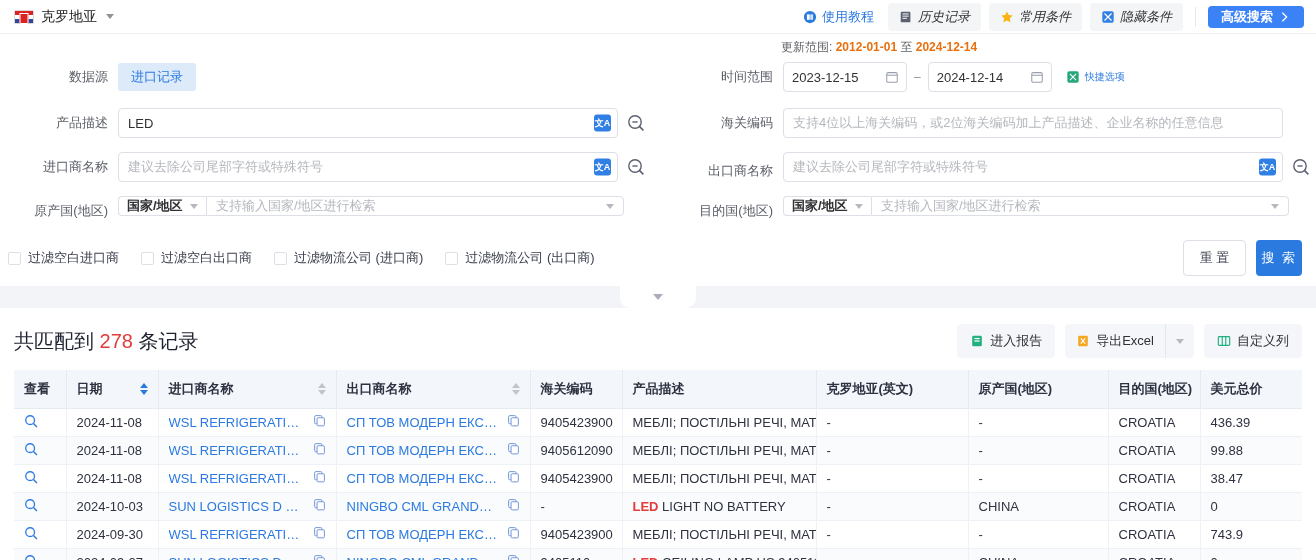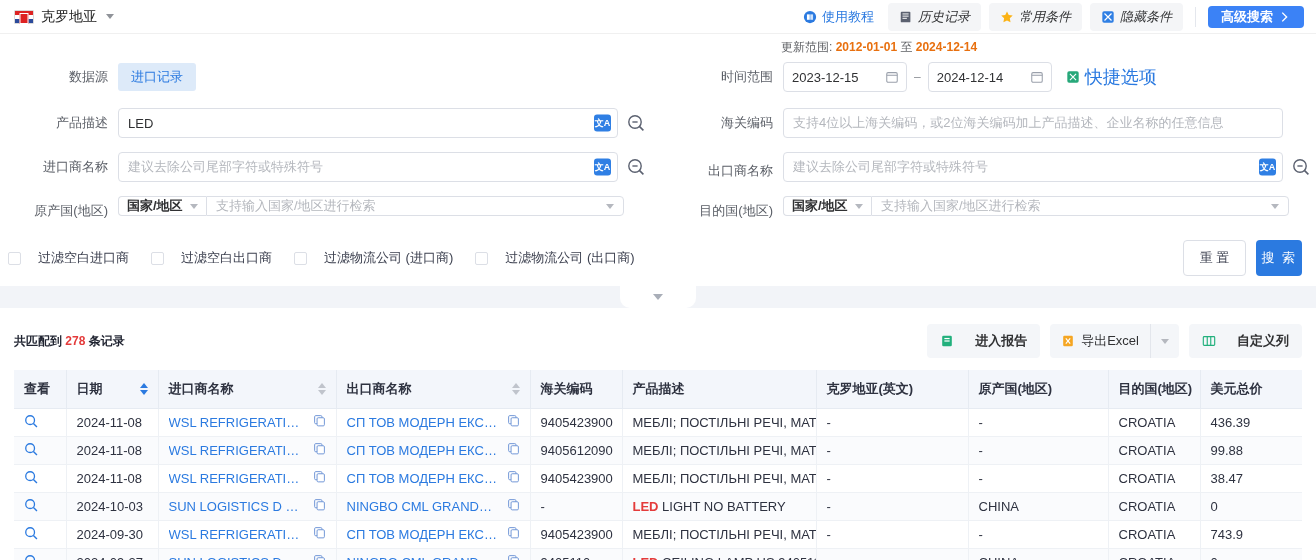--- a/index.html
+++ b/index.html
@@ -91,41 +91,41 @@
   .date-wrap { display: flex; align-items: center; }
   .date-in {
     width: 124px; height: 30px; border: 1px solid #dcdfe6; border-radius: 4px;
     display: flex; align-items: center; padding: 0 8px; font-size: 13px;
     position: relative; background: #fff;
   }
   .cal-ic { position: absolute; right: 7px; top: 50%; transform: translateY(-50%); }
   .dash { margin: 0 7px; color: #909399; font-size: 12px; }
   .quick {
     display: flex; align-items: center; gap: 5px; margin-left: 14px;
-    font-size: 18px; color: #2b7ae0; cursor: pointer;
+    font-size: 10px; color: #2b7ae0; cursor: pointer;
   }
   .sel-group { display: flex; align-items: flex-start; height: 30px; }
   .sel-left {
     width: 88px; border: 1px solid #dcdfe6; border-right: none;
     border-radius: 4px 0 0 4px; display: flex; align-items: center;
     justify-content: space-between; padding: 0 8px; font-size: 13px;
     font-weight: 600; color: #303133; cursor: pointer; background: #fff;
   }
   .sel-right {
     flex: 1; border: 1px solid #dcdfe6; border-radius: 0 4px 4px 0;
     display: flex; align-items: center; justify-content: space-between;
     padding: 0 9px; font-size: 13px; color: #b4b7bd; cursor: pointer; background: #fff;
   }
   .chev {
     width: 0; height: 0; border-left: 4px solid transparent;
     border-right: 4px solid transparent; border-top: 5px solid #b5b8bf;
   }
   
   .cb-row { display: flex; align-items: center; padding: 12px 0 0 8px; }
-  .cb { display: flex; align-items: center; gap: 17px; margin-right: 22px; cursor: pointer; }
+  .cb { display: flex; align-items: center; gap: 7px; margin-right: 22px; cursor: pointer; }
   .cbox { width: 13px; height: 13px; border: 1px solid #dcdfe6; border-radius: 2px; background: #fff; }
   .cb-lbl { font-size: 13px; color: #3d4150; }
   .actions { margin-left: auto; display: flex; gap: 10px; padding-right: 14px; }
   .btn-plain {
     border: 1px solid #dcdfe6; border-radius: 4px; background: #fff;
     font-size: 13px; color: #3d4150; padding: 8px 16px; cursor: pointer;
   }
   .btn-primary {
     border-radius: 4px; background: #2b7ae0; color: #fff;
     font-size: 13px; padding: 9px 5px; cursor: pointer; letter-spacing: 2px;
@@ -142,27 +142,27 @@
   }
   .chev-sm {
     width: 0; height: 0; border-left: 5px solid transparent;
     border-right: 5px solid transparent; border-top: 6px solid #a9aeb8;
   }
 
   
   .results-head {
     display: flex; align-items: center; padding: 16px 14px 12px 14px;
   }
-  .match-text { font-size: 12px; font-weight: 700; color: #1f2330; }
+  .match-text { font-size: 20px; font-weight: 400; color: #1f2330; }
   .match-text .num { color: #e43b3b; }
   .rh-right { margin-left: auto; display: flex; align-items: center; gap: 10px; }
   .pill {
-    display: flex; align-items: center; gap: 21px; font-size: 13px;
+    display: flex; align-items: center; gap: 6px; font-size: 13px;
     background: #f4f6f9; color: #303133; border-radius: 4px;
-    padding: 8px 13px; cursor: pointer; font-weight: bold;
+    padding: 8px 13px; cursor: pointer;
   }
   .pill-split { display: flex; align-items: stretch; background: #f4f6f9; border-radius: 4px; }
   .pill-split .p1 { display: flex; align-items: center; gap: 6px; font-size: 13px; padding: 8px 11px; cursor: pointer; }
   .pill-split .p2 { display: flex; align-items: center; padding: 8px 10px; border-left: 1px solid #e3e6ec; cursor: pointer; }
 
   
   .tbl-wrap { padding: 0 14px; }
   table { width: 1288px; border-collapse: collapse; table-layout: fixed; }
   thead th {
     background: #f3f6fb; font-size: 13px; font-weight: 700; color: #2e3240;

